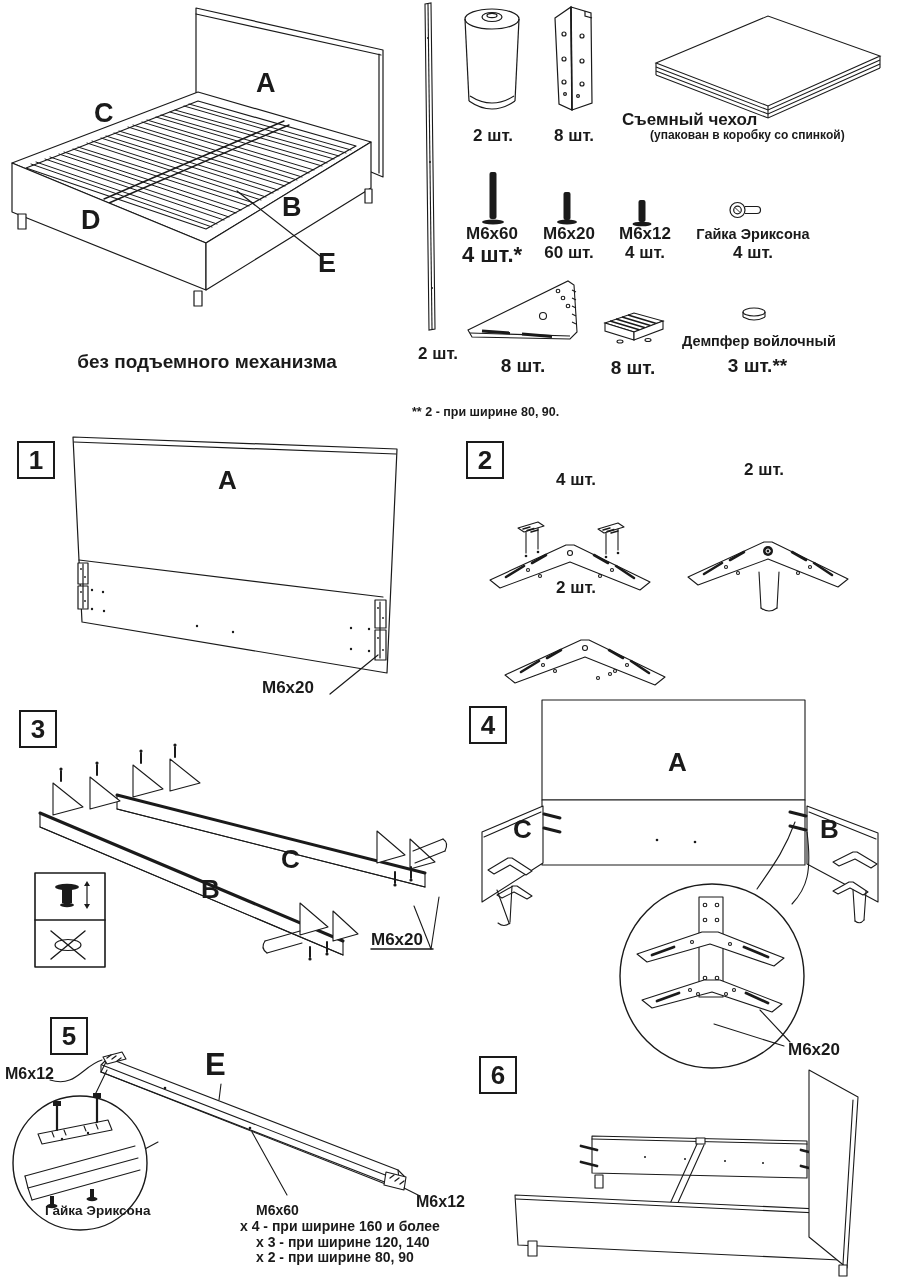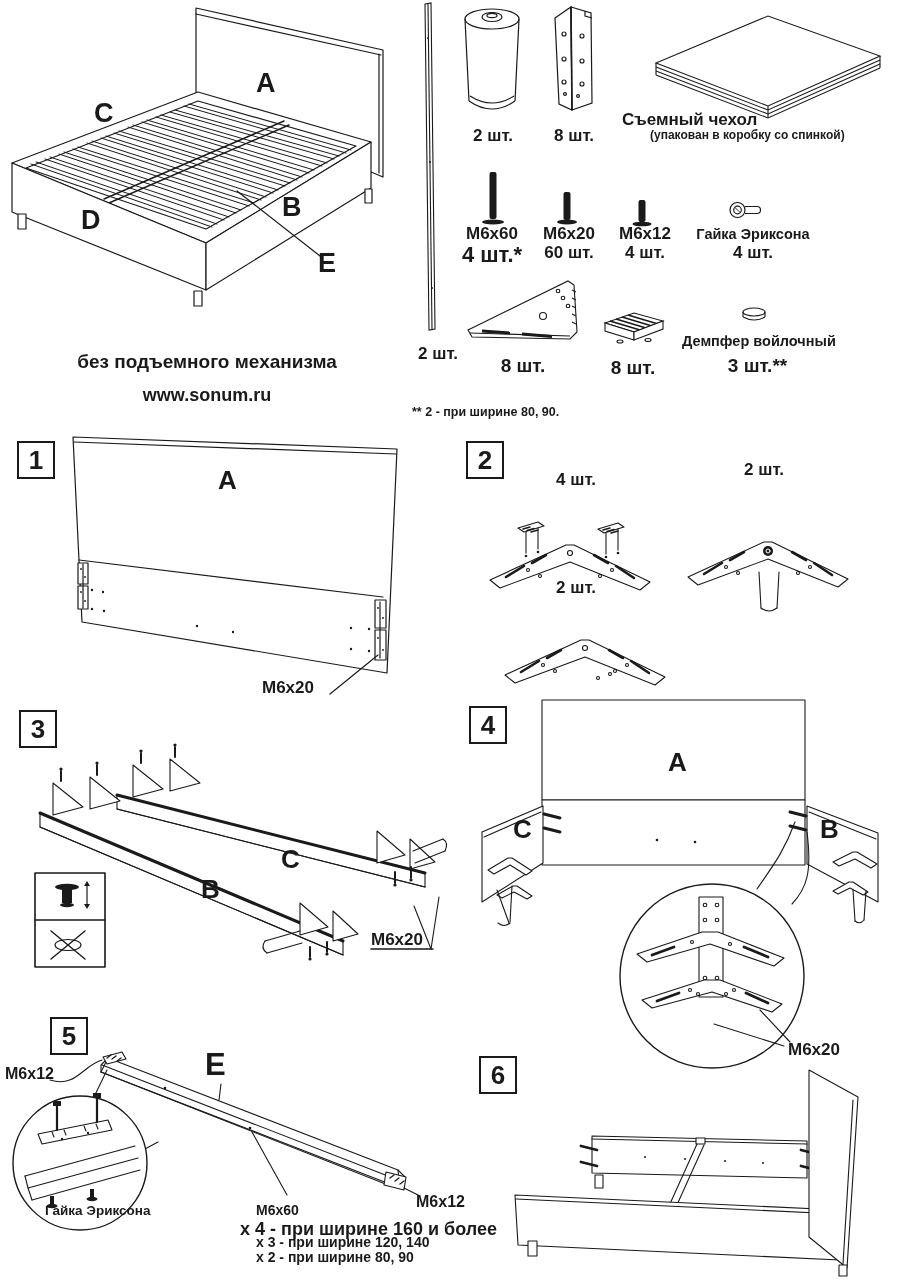--- a/index.html
+++ b/index.html
@@ -149,21 +149,20 @@
     <ellipse cx="14" cy="6" rx="11" ry="4" fill="#fff"></ellipse>
     <path d="M3 6 L3 11 M25 6 L25 11"></path>
     <path d="M3 11 Q14 17 25 11"></path>
   </svg>
   <div class="t c" style="left:682px;top:333px;width:150px;font-size:14.5px">Демпфер войлочный</div>
   <div class="t c" style="left:690px;top:355px;width:135px;font-size:19px">3 шт.**</div>
 
   <div class="t" style="left:412px;top:405px;font-size:12.5px">** 2 - при ширине 80, 90.</div>
 
   <div class="t c" style="left:40px;top:351px;width:334px;font-size:19px">без подъемного механизма</div>
-  <div class="t c" style="left:40px;top:385px;width:334px;font-size:18px">www.sonum.ru</div>
 
   <div class="stepnum" style="left:17px;top:441px">1</div>
   <svg class="d" style="left:55px;top:432px" width="350" height="272" viewBox="0 0 350 272" fill="none" stroke="#1a1a1a" stroke-width="1.2" stroke-linejoin="round" stroke-linecap="round">
     <polygon points="18,5 342,17 332,241 27,190" fill="#fff"></polygon>
     <line x1="19" y1="10" x2="341" y2="22"></line>
     <line x1="24" y1="128" x2="328" y2="165"></line>
 
     <rect x="23" y="131" width="10" height="21" fill="#fff"></rect>
     <rect x="23" y="154" width="10" height="23" fill="#fff"></rect>
     <line x1="28" y1="132" x2="28" y2="176"></line>
@@ -430,21 +429,21 @@
     <rect x="50" y="158" width="4" height="9" fill="#1a1a1a" stroke="none"></rect>
     <ellipse cx="52" cy="168" rx="5.5" ry="2.2" fill="#1a1a1a" stroke="none"></ellipse>
     <rect x="90" y="151" width="4" height="9" fill="#1a1a1a" stroke="none"></rect>
     <ellipse cx="92" cy="161" rx="5.5" ry="2.2" fill="#1a1a1a" stroke="none"></ellipse>
   </svg>
   <div class="t" style="left:5px;top:1065px;font-size:16px">М6х12</div>
   <div class="t" style="left:205px;top:1048px;font-size:31px">E</div>
   <div class="t" style="left:45px;top:1203px;font-size:13.5px">Гайка Эриксона</div>
   <div class="t" style="left:416px;top:1193px;font-size:16px">М6х12</div>
   <div class="t" style="left:256px;top:1203px;font-size:14px">М6х60</div>
-  <div class="t" style="left:240px;top:1219px;font-size:18px">х 4 - при ширине 160 и более</div>
+  <div class="t" style="left:240px;top:1219px;font-size:14px">х 4 - при ширине 160 и более</div>
   <div class="t" style="left:256px;top:1235px;font-size:14px">х 3 - при ширине 120, 140</div>
   <div class="t" style="left:256px;top:1250px;font-size:14px">х 2 - при ширине 80, 90</div>
 
   <div class="stepnum" style="left:479px;top:1056px">6</div>
   <svg class="d" style="left:495px;top:1058px" width="405" height="222" viewBox="0 0 405 222" fill="none" stroke="#1a1a1a" stroke-width="1.1" stroke-linejoin="round" stroke-linecap="round">
 
     <polygon points="97,78 312,83 312,120 97,115" fill="#fff"></polygon>
     <line x1="97" y1="81" x2="312" y2="86"></line>
     <circle cx="150" cy="99" r="1" fill="#1a1a1a" stroke="none"></circle>
     <circle cx="190" cy="101" r="1" fill="#1a1a1a" stroke="none"></circle>

